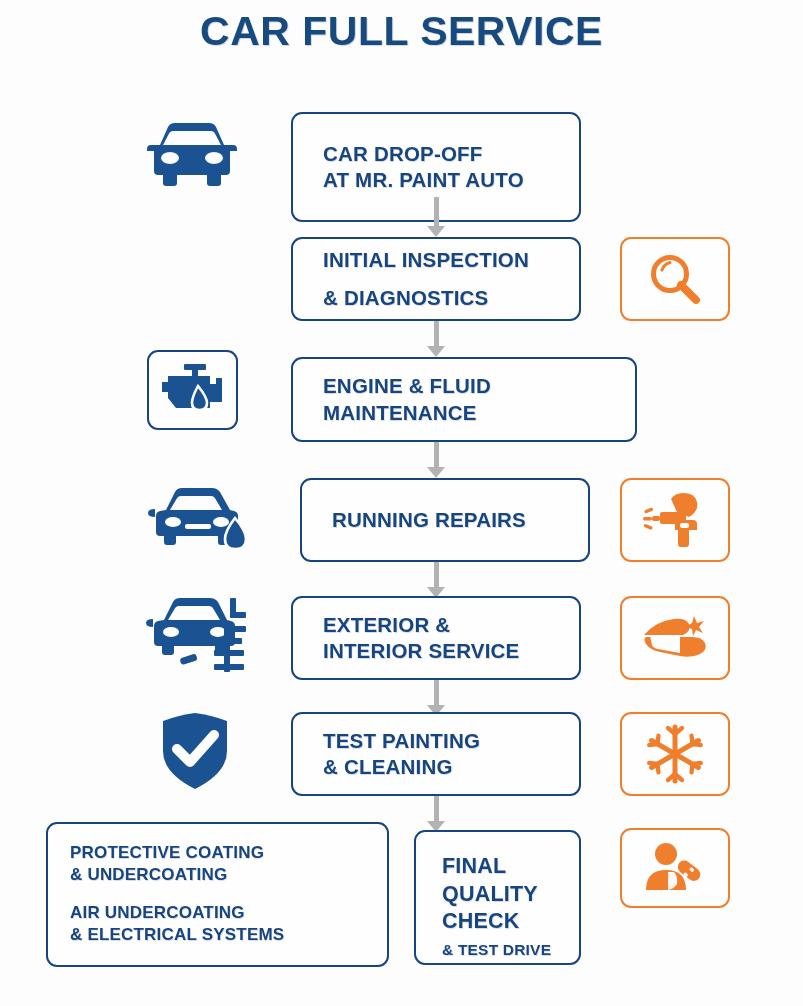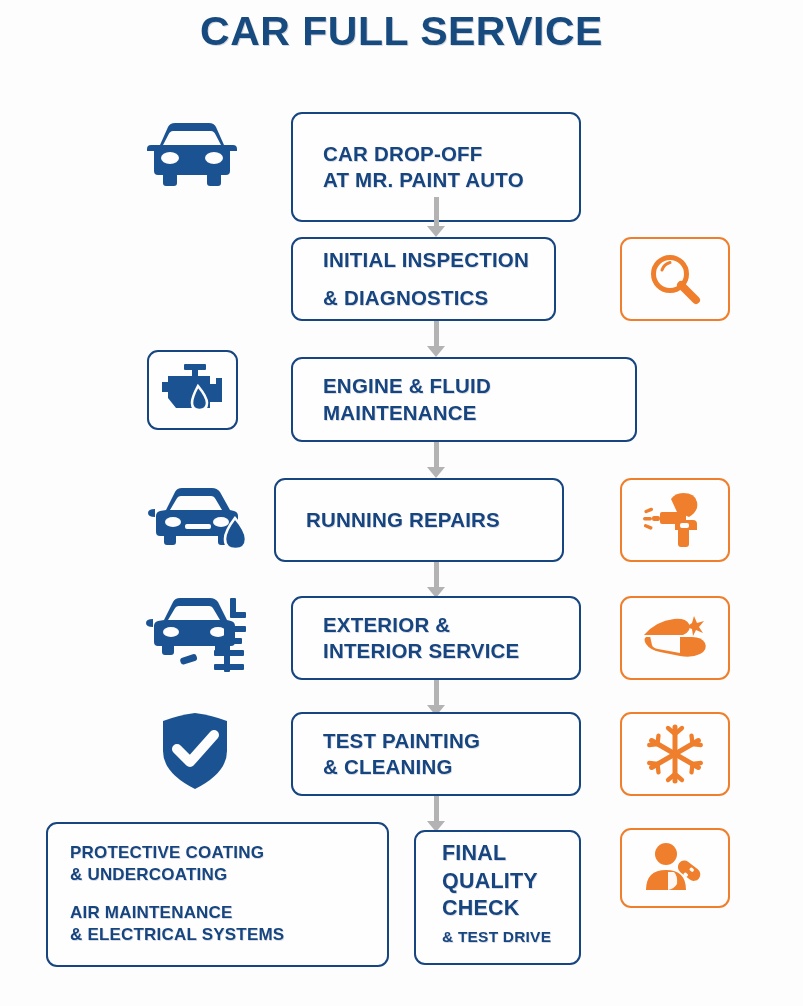--- a/index.html
+++ b/index.html
@@ -116,21 +116,21 @@
   }
 
   .finalbox {
     position: absolute;
     box-sizing: border-box;
     border: 2px solid #17457f;
     border-radius: 11px;
     background: #fefeff;
     color: #17457f;
     font-weight: bold;
-    padding: 8px 0 12px 26px;
+    padding: 21px 0 12px 26px;
     text-shadow: 0.7px 0.7px 0 rgba(20,40,80,0.16);
   }
   .finalbox .ln {
     display: block;
     font-size: 21.5px;
     line-height: 1.28;
     letter-spacing: 0.2px;
     white-space: nowrap;
   }
   .finalbox .sub {
@@ -167,21 +167,21 @@
   <div class="flowbox" style="left:291px; top:112px; width:290px; height:110px;">
     <span class="ln">CAR DROP-OFF</span>
     <span class="ln">AT MR. PAINT AUTO</span>
   </div>
 
   <div class="arrow" style="left:427px; top:197px; height:40px;">
     <div class="shaft"></div>
       <div class="head"></div>
   </div>
 
-  <div class="flowbox" style="left:291px; top:237px; width:265px; height:84px;gap:12px;">
+  <div class="flowbox" style="left:291px; top:237px; width:290px; height:84px;gap:12px;">
     <span class="ln">INITIAL INSPECTION</span>
     <span class="ln">&amp; DIAGNOSTICS</span>
   </div>
 
   <div class="icon-tile orange" style="left:620px; top:237px; width:110px; height:84px;">
     <svg width="58" height="58" viewBox="0 0 58 58" aria-hidden="true">
       <circle cx="24" cy="24" r="16.5" fill="none" stroke="#ef7f2c" stroke-width="5"></circle>
       <path d="M16 20 Q18 14 24 12.5" fill="none" stroke="#ef7f2c" stroke-width="3" stroke-linecap="round"></path>
       <line x1="35" y1="35" x2="50" y2="50" stroke="#ef7f2c" stroke-width="8" stroke-linecap="round"></line>
     </svg>
@@ -225,21 +225,21 @@
         <path d="M13 25 Q6 25 6 29 Q6 33 13 33 Z"></path>
       </g>
       <path d="M39 12 L69 12 Q72 12 73.5 15 L80 26 L28 26 L34.5 15 Q36 12 39 12 Z" fill="#fdfdfd"></path>
       <ellipse cx="31" cy="38" rx="8" ry="5" fill="#fdfdfd"></ellipse>
       <ellipse cx="79" cy="38" rx="8" ry="5" fill="#fdfdfd"></ellipse>
       <rect x="43" y="40" width="26" height="5" rx="2" fill="#fdfdfd"></rect>
       <path d="M93 34 Q104 47 104 55 Q104 65 93.5 65 Q83 65 83 55 Q83 47 93 34 Z" fill="#1b5392" stroke="#fdfdfd" stroke-width="2.6"></path>
     </svg>
   </div>
 
-  <div class="flowbox" style="left:274px; top:478px; width:290px; height:84px;">
+  <div class="flowbox" style="left:300px; top:478px; width:290px; height:84px;">
     <span class="ln">RUNNING REPAIRS</span>
   </div>
 
   <div class="icon-tile orange" style="left:620px; top:478px; width:110px; height:84px;">
     <svg width="68" height="60" viewBox="0 0 68 60" aria-hidden="true">
       <g fill="#ef7f2c">
         <path d="M42 3 Q54 3 56 12 Q58 21 48 27 L36 22 L30 9 Q34 3 42 3 Z"></path>
         <rect x="19" y="22" width="26" height="12" rx="2"></rect>
         <path d="M34 30 L52 30 Q56 30 56 34 L56 40 L48 40 L48 54 Q48 57 45 57
                  L40 57 Q37 57 37 54 L37 40 L34 40 Z"></path>
@@ -340,21 +340,21 @@
     <div class="shaft"></div>
       <div class="head"></div>
   </div>
 
   <div class="bigbox" style="left:46px; top:822px; width:343px; height:145px;">
     <div class="grp">
       <span class="ln">PROTECTIVE COATING</span>
       <span class="ln">&amp; UNDERCOATING</span>
     </div>
     <div class="grp">
-      <span class="ln">AIR MAINTENANCE</span>
+      <span class="ln">AIR UNDERCOATING</span>
       <span class="ln">&amp; ELECTRICAL SYSTEMS</span>
     </div>
   </div>
 
   <div class="finalbox" style="left:414px; top:830px; width:167px; height:135px;">
     <span class="ln">FINAL</span>
     <span class="ln">QUALITY</span>
     <span class="ln">CHECK</span>
     <span class="sub">&amp; TEST DRIVE</span>
   </div>

